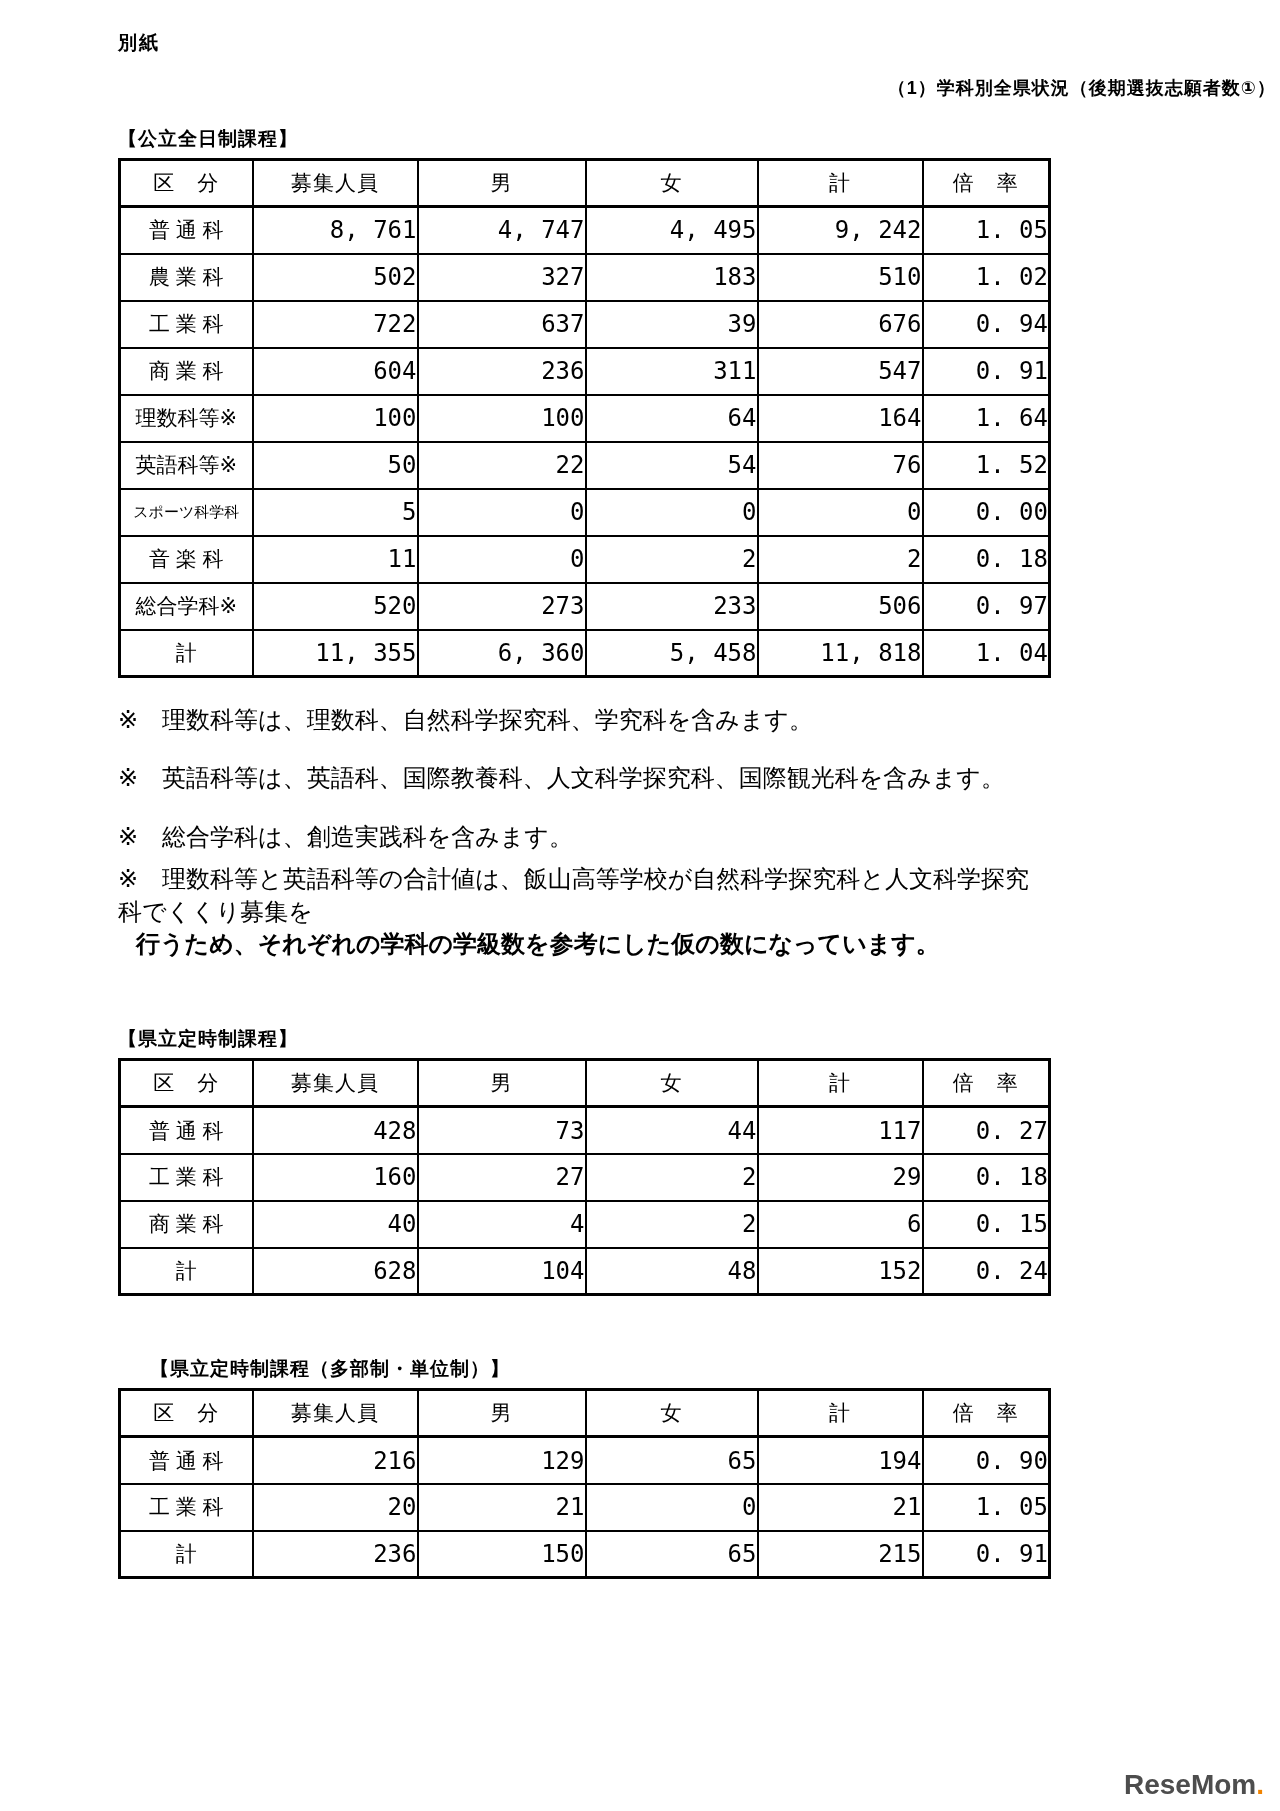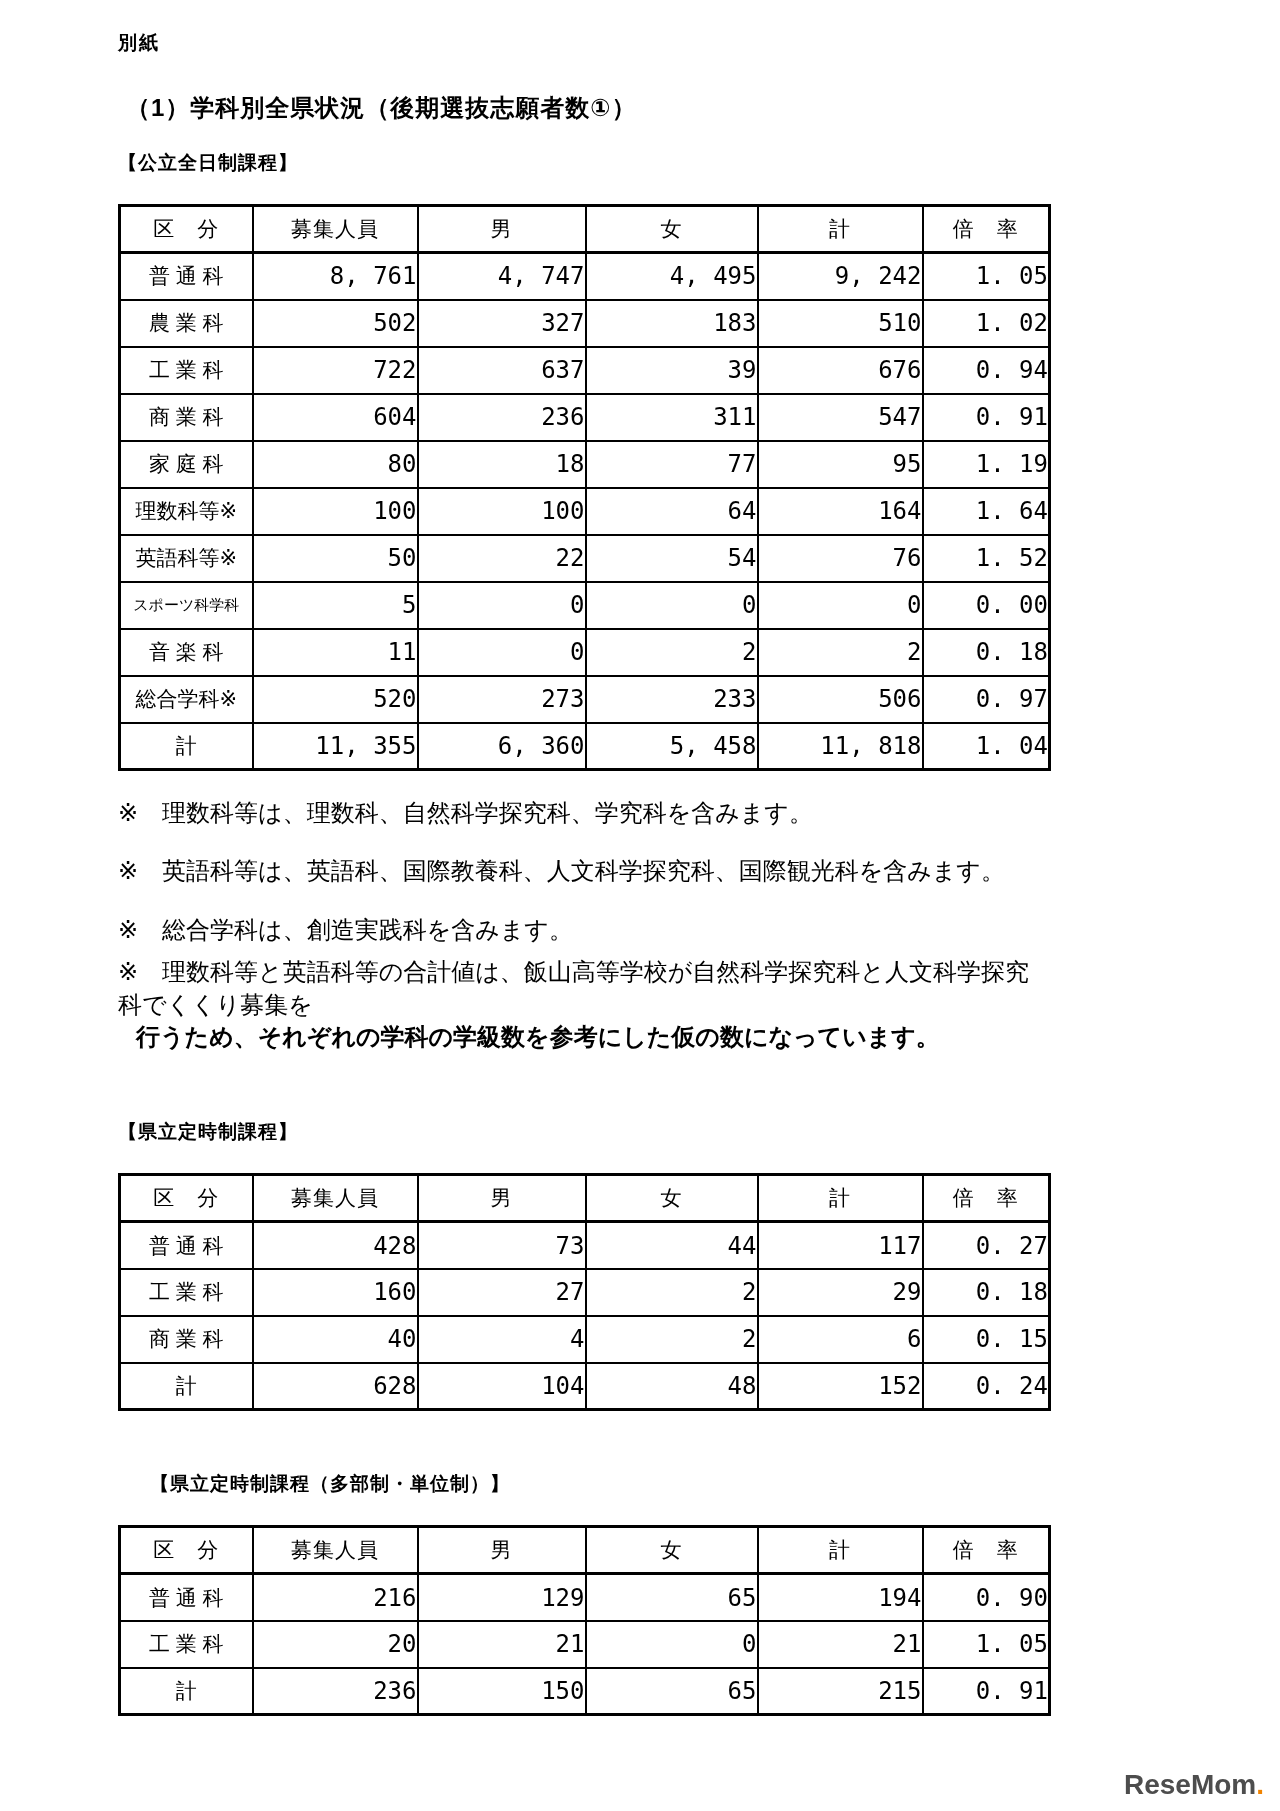--- a/index.html
+++ b/index.html
@@ -9,30 +9,30 @@
     height: 1811px;
     background: #ffffff;
     color: #000;
     font-family: "Liberation Sans", "DejaVu Sans", sans-serif;
     position: relative;
     overflow: hidden;
   }
   .content { padding: 30px 4px 0 118px; }
 
   .attachment { font-size: 19px; font-weight: bold; letter-spacing: 2px; }
-  .heading { font-size: 24px; font-weight: bold; margin: 36px 0 0 8px; letter-spacing: 1px; }
+  .heading { font-size: 18px; font-weight: bold; margin: 20px 0 0 8px; letter-spacing: 1px; text-align: right; }
   .table-title { font-size: 19px; font-weight: bold; letter-spacing: 1px; }
   .tt1 { margin-top: 26px; }
   .tt2 { margin-top: 66px; }
   .tt3 { margin-top: 60px; margin-left: 32px; }
 
   table.stats {
     border-collapse: collapse;
     table-layout: fixed;
-    margin-top: 28px;
+    margin-top: 6px;
     border: 3px solid #000;
     background: #fff;
   }
   table.stats th, table.stats td {
     border: 2px solid #000;
     height: 47px;
     padding: 0;
     overflow: hidden;
     white-space: nowrap;
   }
@@ -127,28 +127,20 @@
           <td class="num">676</td>
           <td class="num">0. 94</td>
         </tr>
         <tr>
           <td class="cat">商 業 科</td>
           <td class="num">604</td>
           <td class="num">236</td>
           <td class="num">311</td>
           <td class="num">547</td>
           <td class="num">0. 91</td>
-        </tr>
-        <tr>
-          <td class="cat">家 庭 科</td>
-          <td class="num">80</td>
-          <td class="num">18</td>
-          <td class="num">77</td>
-          <td class="num">95</td>
-          <td class="num">1. 19</td>
         </tr>
         <tr>
           <td class="cat">理数科等※</td>
           <td class="num">100</td>
           <td class="num">100</td>
           <td class="num">64</td>
           <td class="num">164</td>
           <td class="num">1. 64</td>
         </tr>
         <tr>

